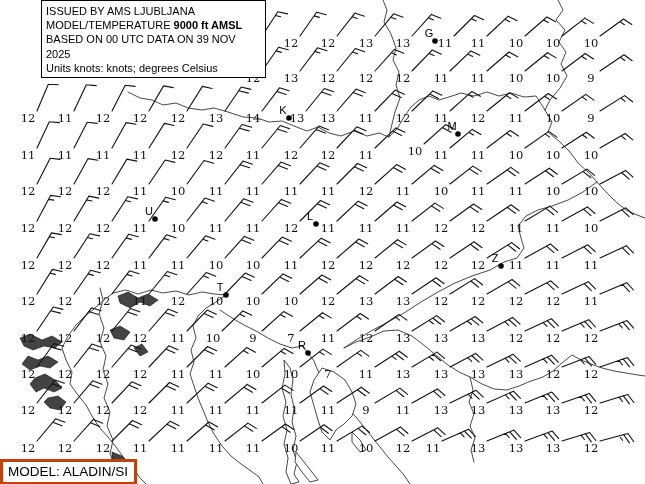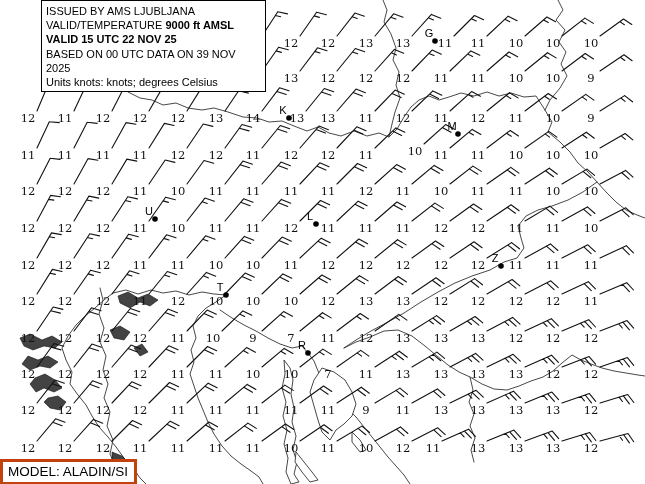--- a/index.html
+++ b/index.html
@@ -419,22 +419,21 @@
       <circle cx="501" cy="266" r="2.8" fill="#000"></circle>
       <text x="495" y="262" text-anchor="middle" font-size="11px" fill="#000" class="city">Z</text>
       <circle cx="226" cy="295" r="2.8" fill="#000"></circle>
       <text x="220" y="291" text-anchor="middle" font-size="11px" fill="#000" class="city">T</text>
       <circle cx="308" cy="353" r="2.8" fill="#000"></circle>
       <text x="302" y="349" text-anchor="middle" font-size="11px" fill="#000" class="city">R</text>
     </svg>
 
   <div class="info-box">
     <div>ISSUED BY AMS LJUBLJANA</div>
-    <div><span>VALID/TEMPERATURE </span><b>9000 ft AMSL</b></div>
-    <div><b>VALID 15 UTC 22 NOV 25</b></div>
+    <div><span>MODEL/TEMPERATURE </span><b>9000 ft AMSL</b></div>
     <div>BASED ON 00 UTC DATA ON 39 NOV 2025</div>
     <div>Units knots: knots; degrees Celsius</div>
   </div>
 
   <div class="model-box">
     <span>MODEL: ALADIN/SI</span>
   </div>
 
 </div>
 

